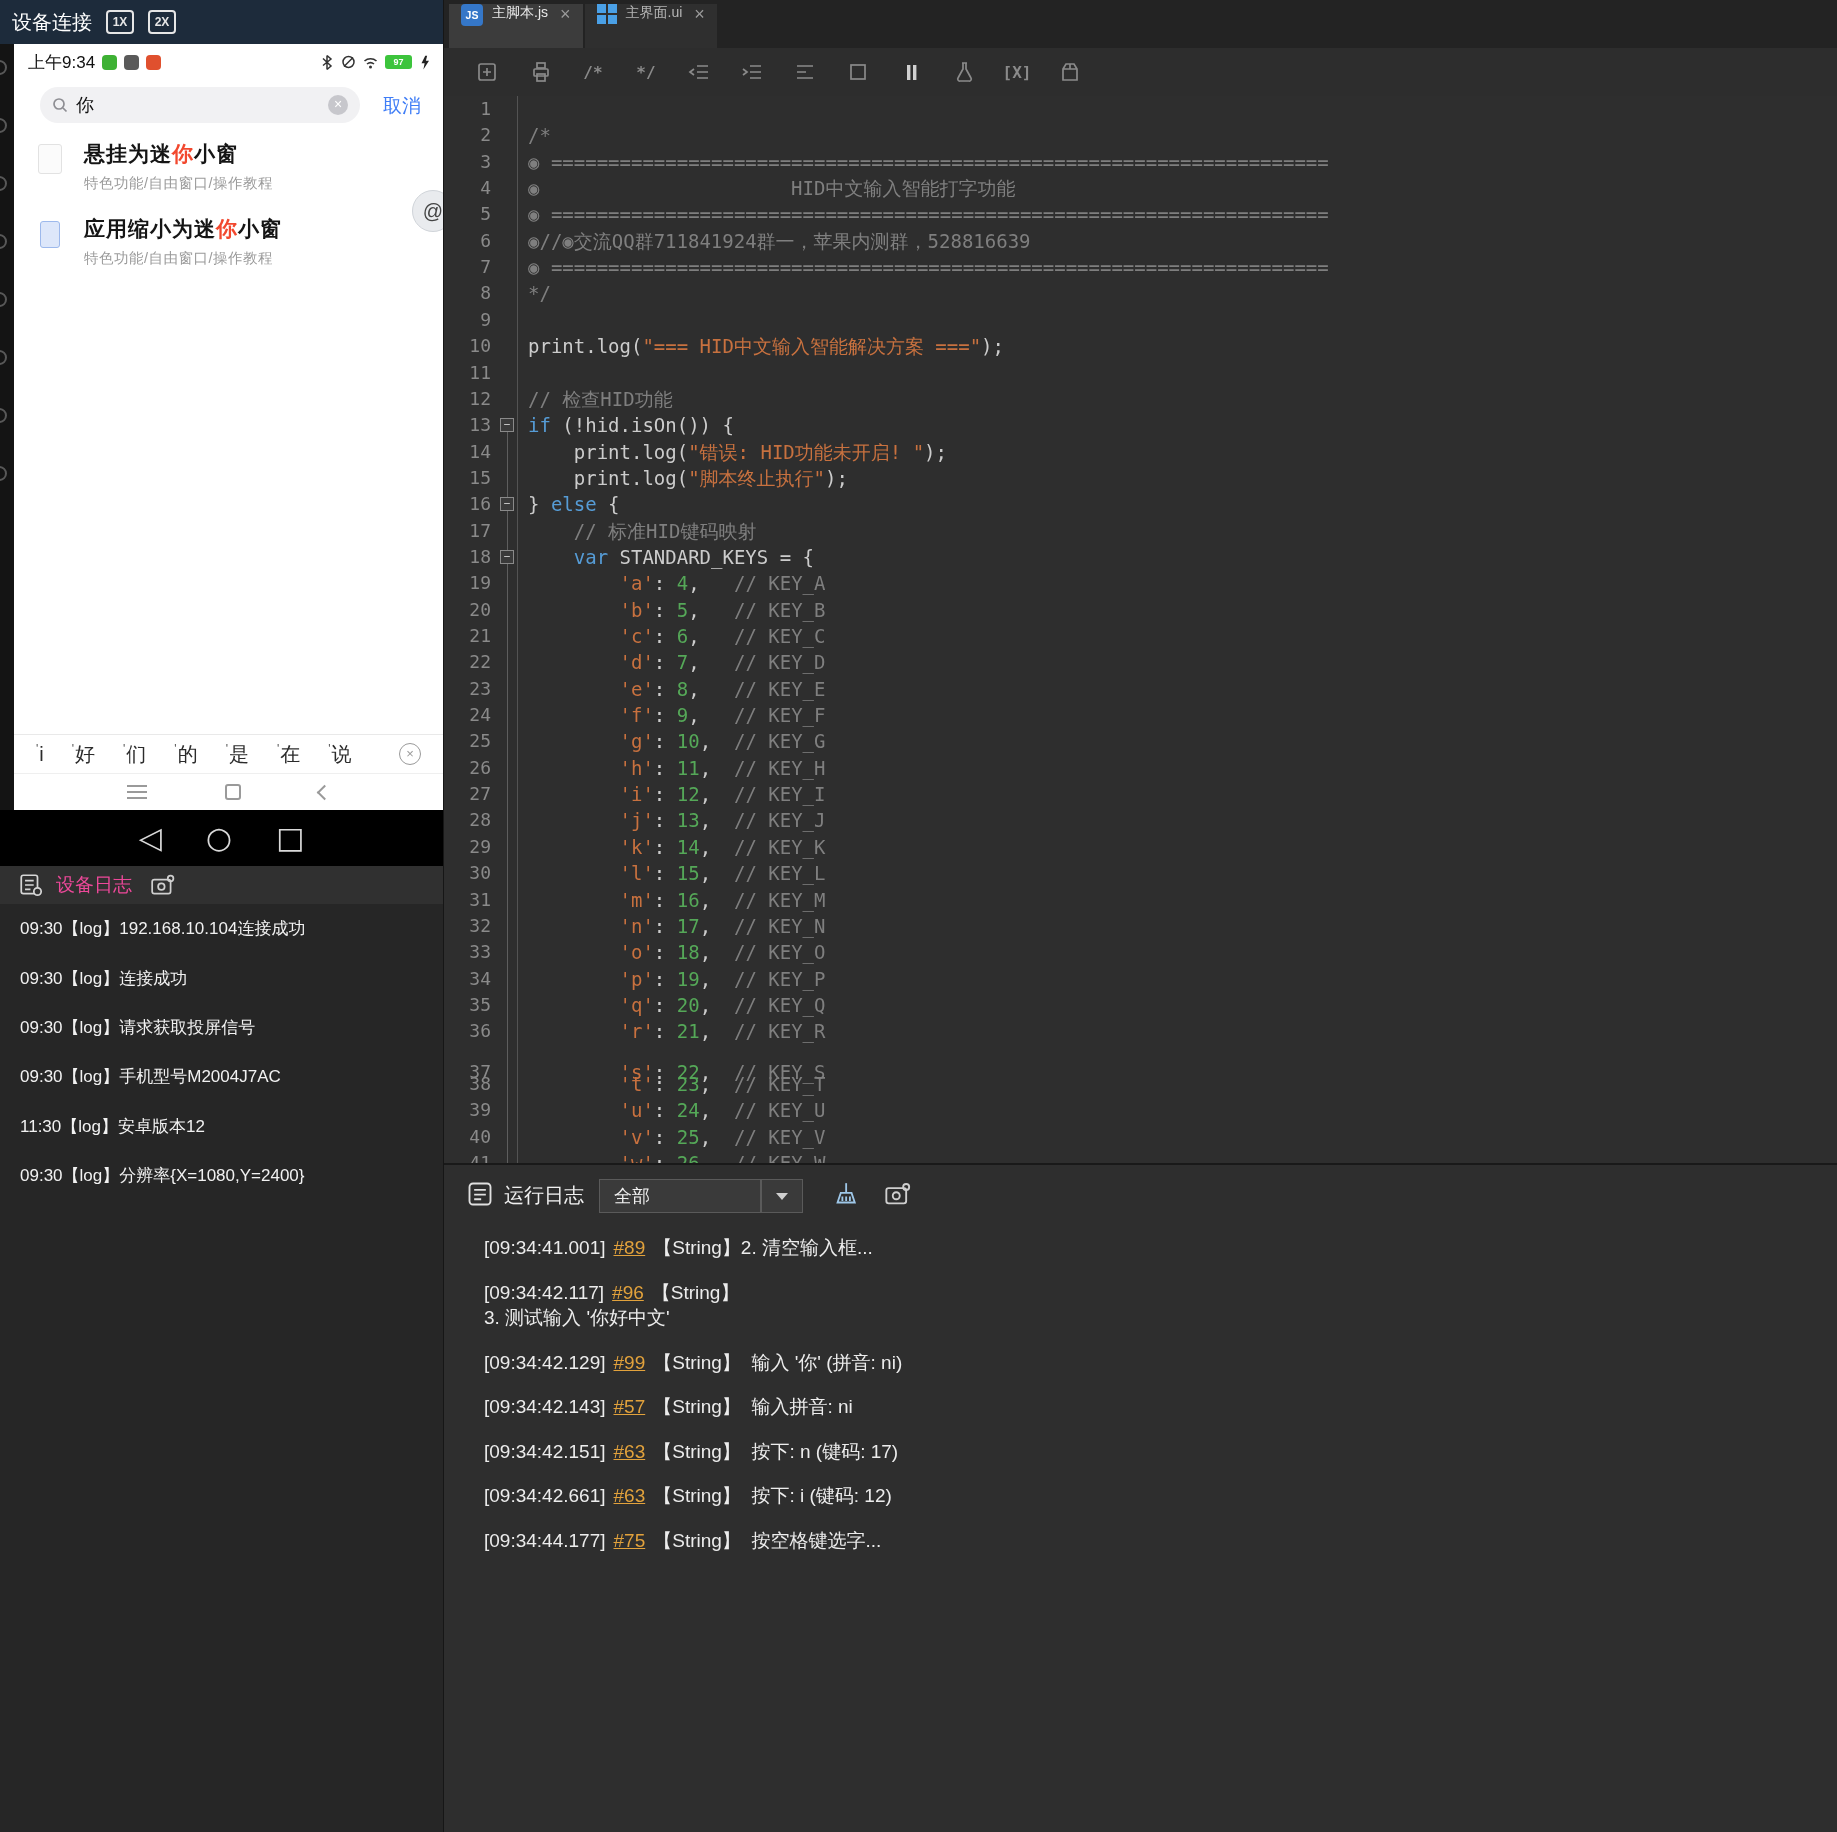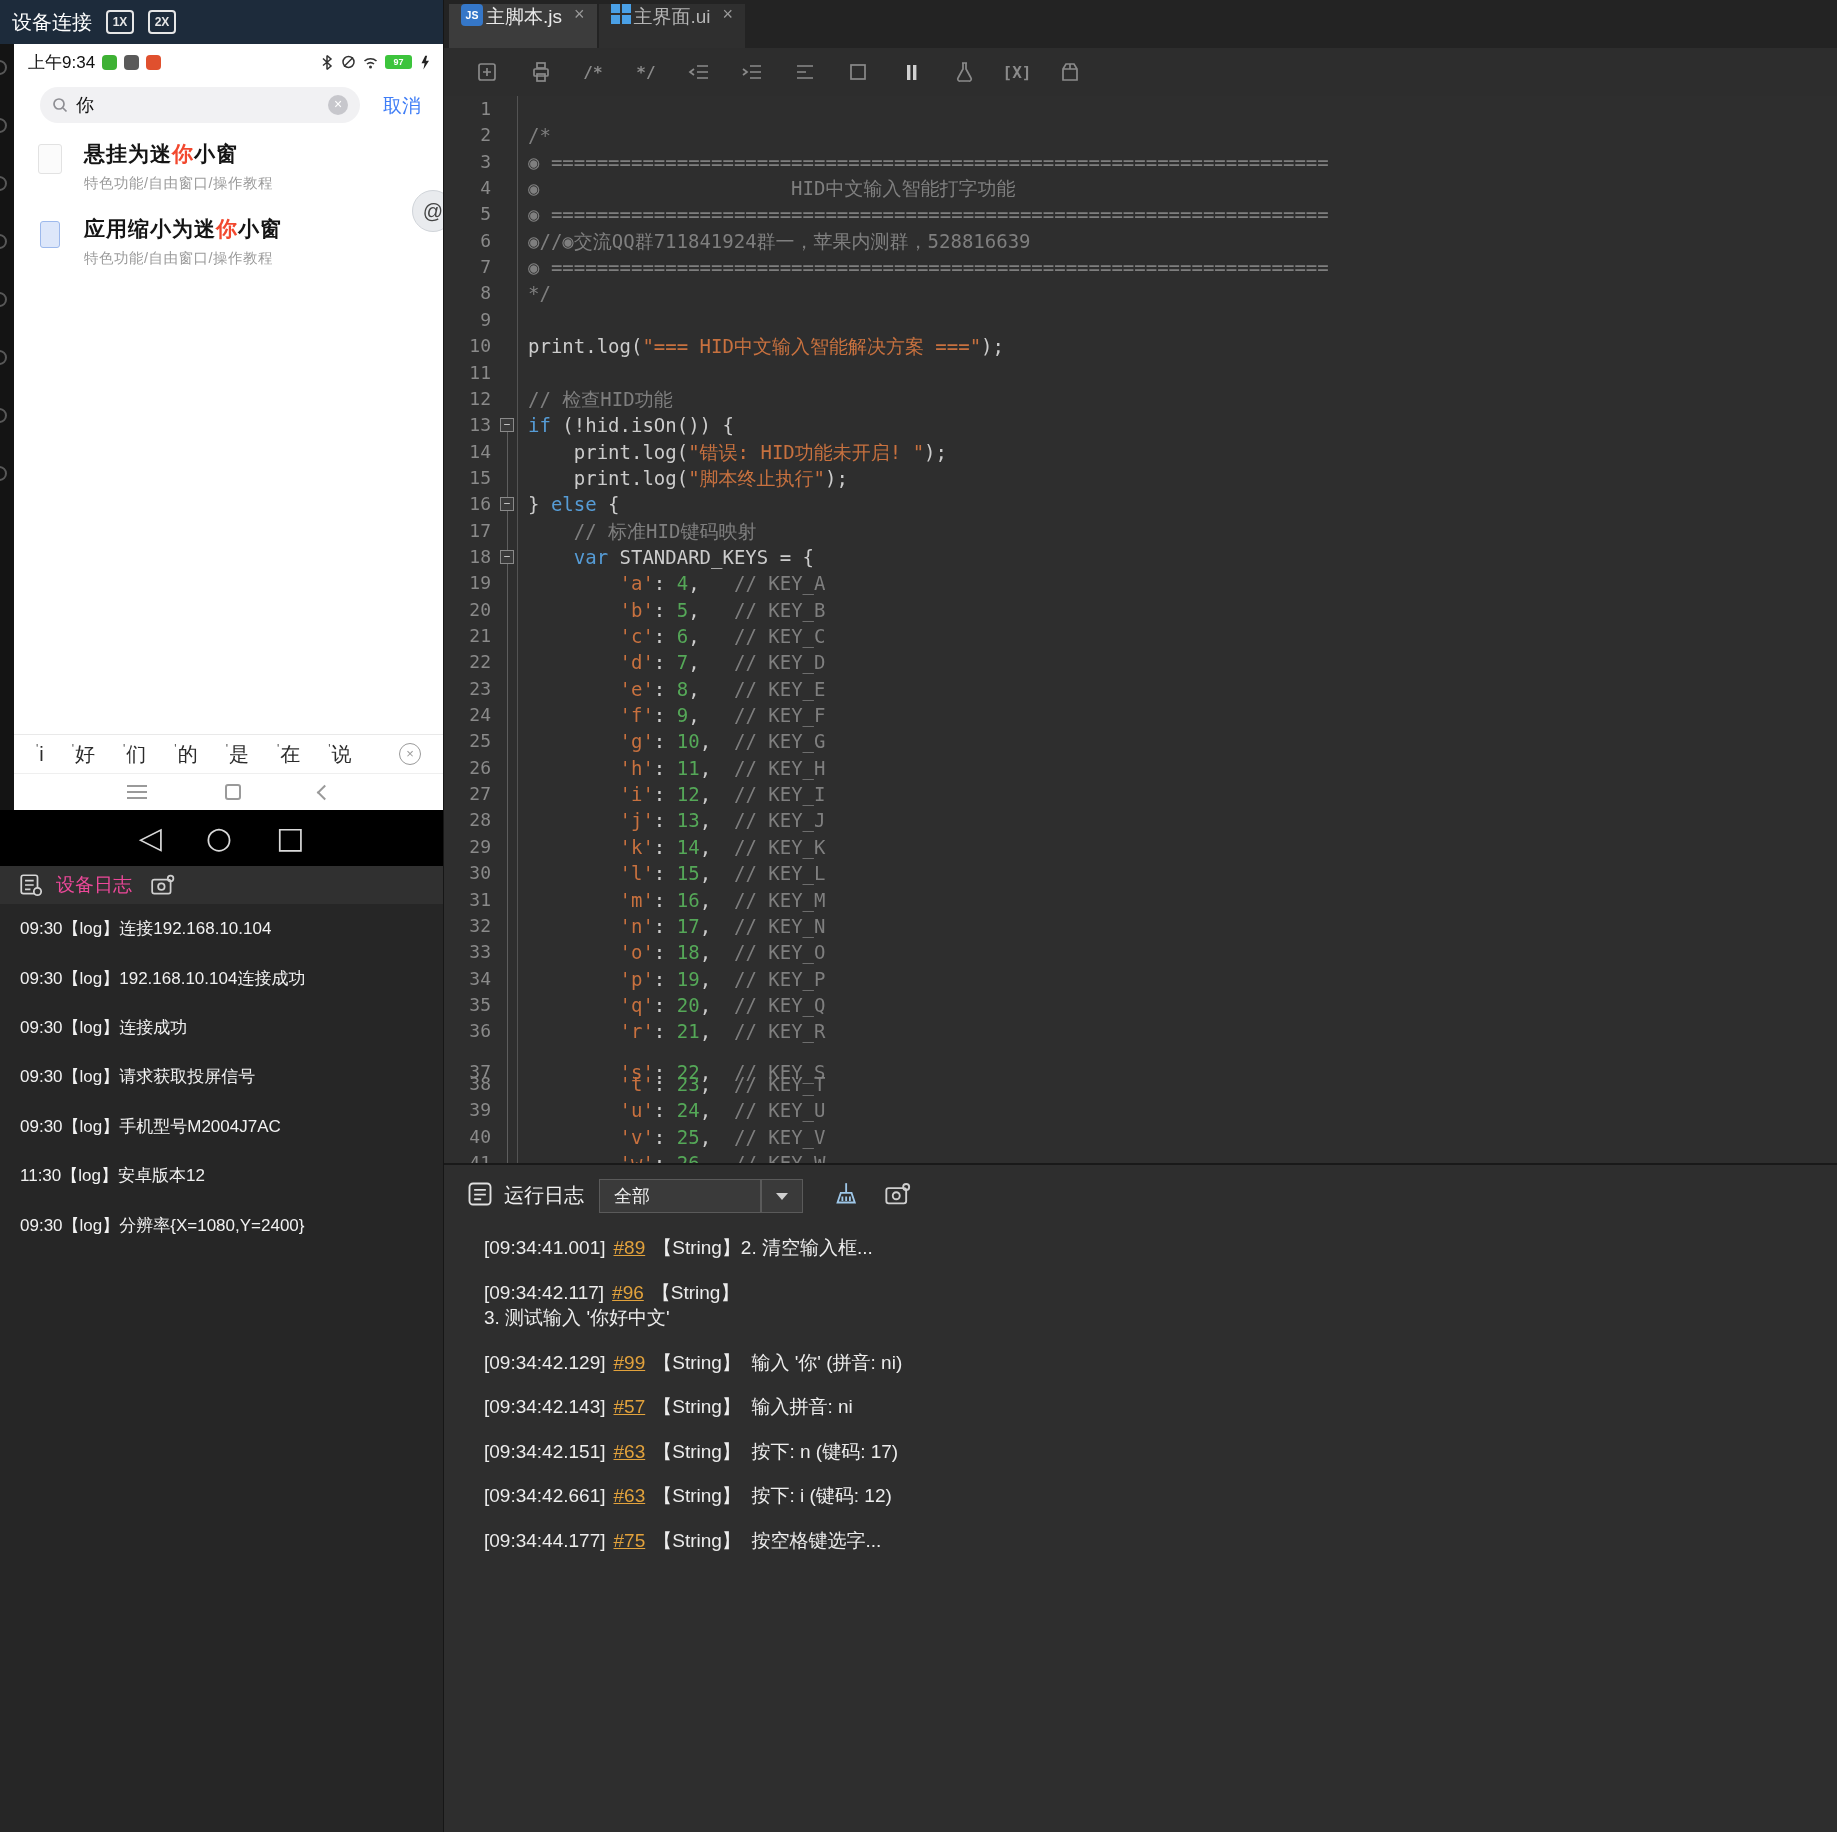--- a/index.html
+++ b/index.html
@@ -60,21 +60,21 @@
   #devlog-header .title{color:#ec4899;font-size:19px;margin-left:12px}
   #devlog-shot{margin-left:auto;margin-right:14px}
   #devlog-list{position:absolute;left:0;top:904px;width:443px;height:928px;list-style:none;background:#262626}
   #devlog-list li{height:49.4px;display:flex;align-items:center;padding-left:20px;color:#f1f1f1;font-size:17px}
 
   
   #right{position:absolute;left:443px;top:0;width:1394px;height:1832px;background:#2e2e2e;border-left:1px solid #161616;overflow:hidden}
   #tabbar{position:absolute;left:0;top:0;width:100%;height:48px;background:#232323;display:flex;align-items:flex-end;padding-left:5px}
   .tab{height:44px;display:flex;align-items:flex-start;padding:0 12px;background:#2f2f2f;margin-right:2px}
   .tab.active{background:#3c3c3c}
-  .tab .tab-label{font-size:19px;color:#b5b5b5;margin-left:3px}
+  .tab .tab-label{font-size:14px;color:#b5b5b5;margin-left:9px}
   .tab.active .tab-label{color:#eaeaea}
   .tab .tab-close{font-size:18px;color:#9a9a9a;margin-left:12px}
   .js-ico{width:22px;height:22px;border-radius:4px;background:#3577c8;color:#fff;font-size:10.5px;font-weight:bold;display:flex;align-items:center;justify-content:center}
   .ui-ico{width:20px;height:20px;display:grid;grid-template-columns:9px 9px;grid-template-rows:9px 9px;gap:2px}
   .ui-ico i{background:#4aa0e6}
 
   #toolbar{position:absolute;left:0;top:48px;width:100%;height:48px;background:#2d2d2d;display:flex;align-items:center;padding-left:30px;gap:27px}
   .tbtn{width:26px;height:26px;display:flex;align-items:center;justify-content:center}
   .tbtn.ttext{font-family:"DejaVu Sans Mono",monospace;font-size:16px;font-weight:bold;color:#8a8a8a;white-space:nowrap}
 
@@ -221,21 +221,20 @@
           <circle cx="18" cy="18" r="3.4" fill="#303030"></circle>
         </svg>
       <span class="title">设备日志</span>
       <svg id="devlog-shot" width="26" height="24" viewBox="0 0 24 22" fill="none" stroke="#cfcfcf" stroke-width="1.6">
           <rect x="2" y="6" width="17" height="13" rx="2"></rect>
           <circle cx="10.5" cy="12.5" r="3"></circle>
           <circle cx="19" cy="5" r="2.6"></circle>
         </svg>
     </div>
     <ul id="devlog-list">
-        <li>09:30【log】连接192.168.10.104</li>
         <li>09:30【log】192.168.10.104连接成功</li>
         <li>09:30【log】连接成功</li>
         <li>09:30【log】请求获取投屏信号</li>
         <li>09:30【log】手机型号M2004J7AC</li>
         <li>11:30【log】安卓版本12</li>
         <li>09:30【log】分辨率{X=1080,Y=2400}</li>
       </ul>
   </aside>
 
   <main id="right">

